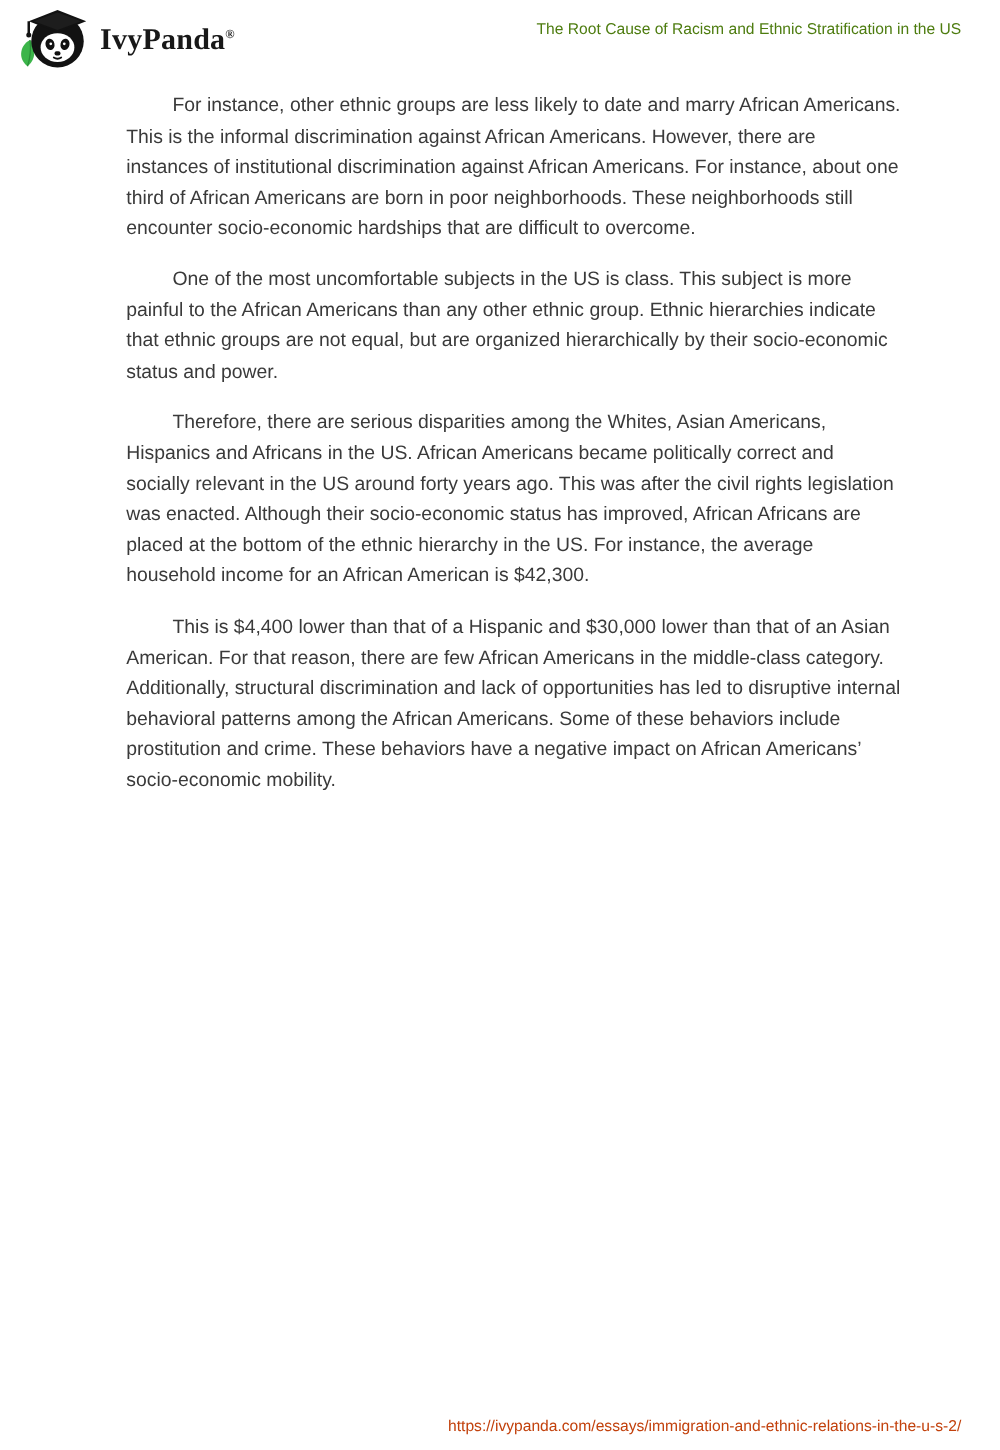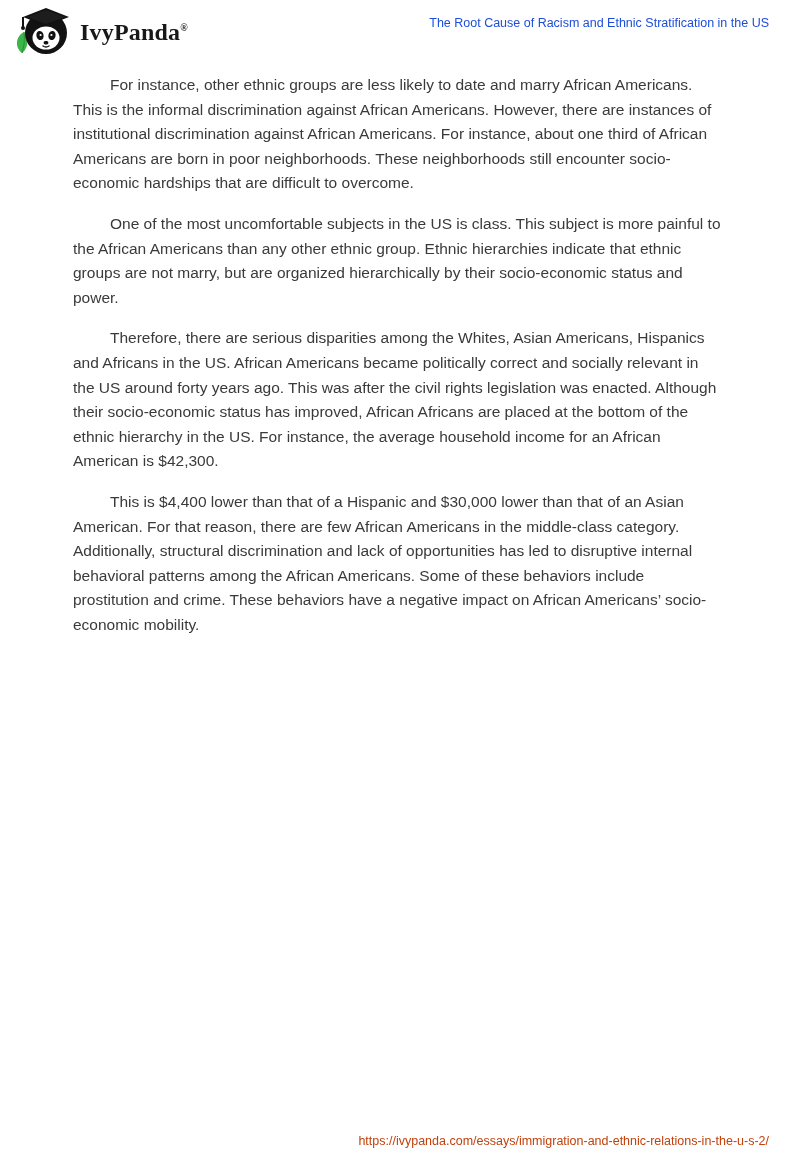--- a/index.html
+++ b/index.html
@@ -41,28 +41,28 @@
   }
   .brand-reg {
     font-family: "Liberation Serif", serif;
     font-size: 10px;
     color: #181818;
     vertical-align: super;
     font-weight: 700;
   }
   .doc-title {
     font-size: 12.5px;
-    color: #1d4ed8;
+    color: #4d7c0f;
     text-align: left;
     align-self: flex-start;
     margin-top: 9px;
   }
   
   .content {
-    padding: 11px 78px 0 73px;
+    padding: 11px 78px 0 101px;
     color: #3a3a3a;
   }
   .content p {
     font-size: 15.5px;
     line-height: 24.6px;
     text-indent: 37px;
     margin-bottom: 16px;
     color: #3a3a3a;
   }
   
@@ -102,20 +102,20 @@
         <rect x="28.6" y="34" width="4.8" height="3.4" rx="1.6" fill="#121212"></rect>
         <path d="M28 39 Q31 41 34 39" stroke="#121212" stroke-width="1.4" fill="none" stroke-linecap="round"></path>
       </svg>
       <div class="brand-name"><span>IvyPanda</span><sup class="brand-reg">®</sup></div>
     </div>
     <div class="doc-title">The Root Cause of Racism and Ethnic Stratification in the US</div>
   </div>
 
   <div class="content">
     <p>For instance, other ethnic groups are less likely to date and marry African Americans. This is the informal discrimination against African Americans. However, there are instances of institutional discrimination against African Americans. For instance, about one third of African Americans are born in poor neighborhoods. These neighborhoods still encounter socio-economic hardships that are difficult to overcome.</p>
-    <p>One of the most uncomfortable subjects in the US is class. This subject is more painful to the African Americans than any other ethnic group. Ethnic hierarchies indicate that ethnic groups are not marry, but are organized hierarchically by their socio-economic status and power.</p>
+    <p>One of the most uncomfortable subjects in the US is class. This subject is more painful to the African Americans than any other ethnic group. Ethnic hierarchies indicate that ethnic groups are not equal, but are organized hierarchically by their socio-economic status and power.</p>
     <p>Therefore, there are serious disparities among the Whites, Asian Americans, Hispanics and Africans in the US. African Americans became politically correct and socially relevant in the US around forty years ago. This was after the civil rights legislation was enacted. Although their socio-economic status has improved, African Africans are placed at the bottom of the ethnic hierarchy in the US. For instance, the average household income for an African American is $42,300.</p>
     <p>This is $4,400 lower than that of a Hispanic and $30,000 lower than that of an Asian American. For that reason, there are few African Americans in the middle-class category. Additionally, structural discrimination and lack of opportunities has led to disruptive internal behavioral patterns among the African Americans. Some of these behaviors include prostitution and crime. These behaviors have a negative impact on African Americans’ socio-economic mobility.</p>
   </div>
 
   <a class="footer-url" href="#">https://ivypanda.com/essays/immigration-and-ethnic-relations-in-the-u-s-2/</a>
 
 </div>
 
 </body></html>

